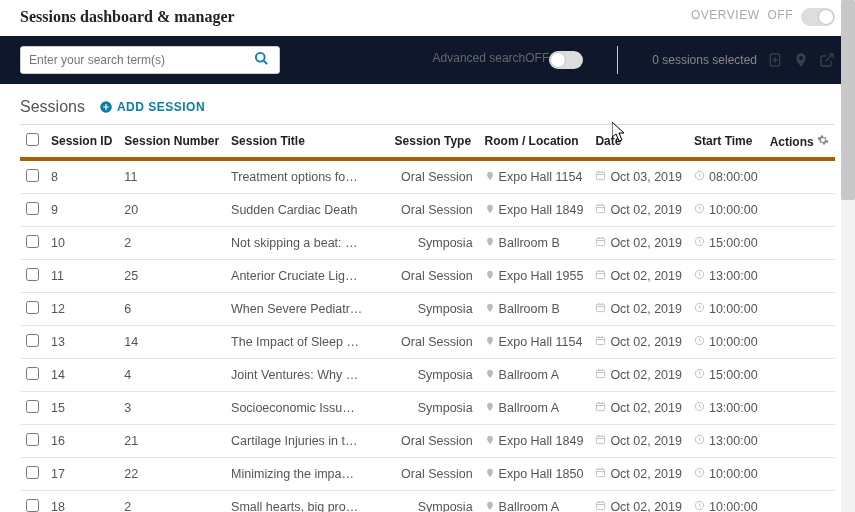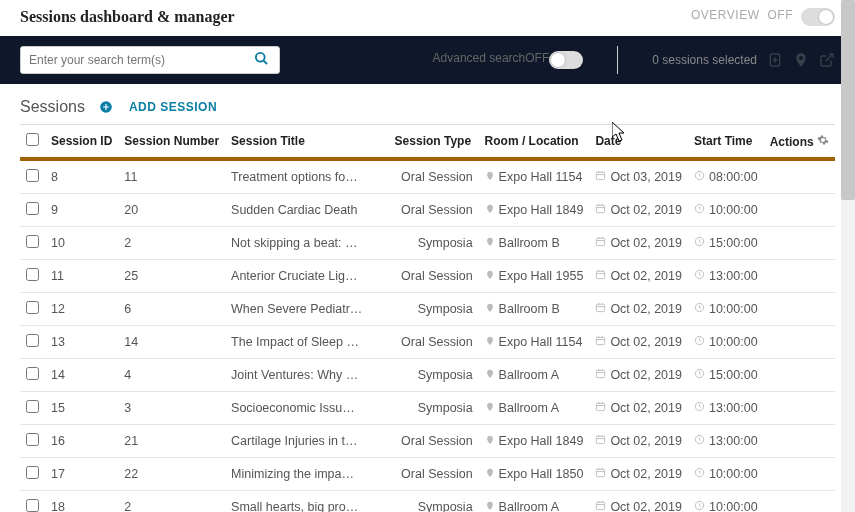--- a/index.html
+++ b/index.html
@@ -13,21 +13,21 @@
   .searchbar { background: #0f172a; padding: 10px 20px; display: flex; align-items: center; gap: 20px; }
   .search-input-wrap { display: flex; align-items: center; background: #fff; border: 1px solid #ccc; border-radius: 3px; flex: 0 0 260px; }
   .search-input { border: none; padding: 6px 8px; flex: 1; font-size: 12px; outline: none; }
   .search-btn { background: transparent; border: none; padding: 4px 10px; color: #0a7ea4; font-size: 15px; cursor: pointer; }
   .adv-wrap { margin-left: auto; display: flex; color: #666; font-size: 12px; }
   .vdiv { width: 1px; height: 28px; background: #ccc; margin: 0 14px; }
   .sel-wrap { display: flex; align-items: center; gap: 10px; color: #888; font-size: 12px; }
   .sel-wrap svg { opacity: 0.35; }
   .subhead { display: flex; align-items: center; padding: 14px 20px 8px 20px; gap: 14px; }
   .sessions-lbl { font-size: 16px; color: #555; }
-  .add-session { color: #0a7ea4; font-size: 12px; font-weight: bold; letter-spacing: 0.5px; display: flex; align-items: center; gap: 16px; cursor: pointer; }
+  .add-session { color: #0a7ea4; font-size: 12px; font-weight: bold; letter-spacing: 0.5px; display: flex; align-items: center; gap: 4px; cursor: pointer; }
   .add-session svg { width: 14px; height: 14px; fill: #0a7ea4; }
   .pager { margin-left: auto; display: flex; align-items: center; gap: 10px; font-size: 12px; color: #aaa; }
   .pager .pin { color: #0a7ea4; }
   .pager .nums { display: flex; gap: 8px; }
   .pager .nums span { color: #888; cursor: pointer; }
   .pager .nums span.active { color: #222; font-weight: bold; }
   .table { width: calc(100% - 40px); margin: 0 20px; border-collapse: collapse; }
   .table th { text-align: left; font-size: 12px; color: #222; font-weight: bold; padding: 8px 6px; border-top: 1px solid #ddd; border-bottom: 4px solid #a16207; white-space: nowrap; }
   .table td { padding: 8px 6px; border-bottom: 1px solid #e5e5e5; color: #555; font-size: 12.5px; white-space: nowrap; overflow: hidden; text-overflow: ellipsis; }
   .col-check { width: 24px; }

